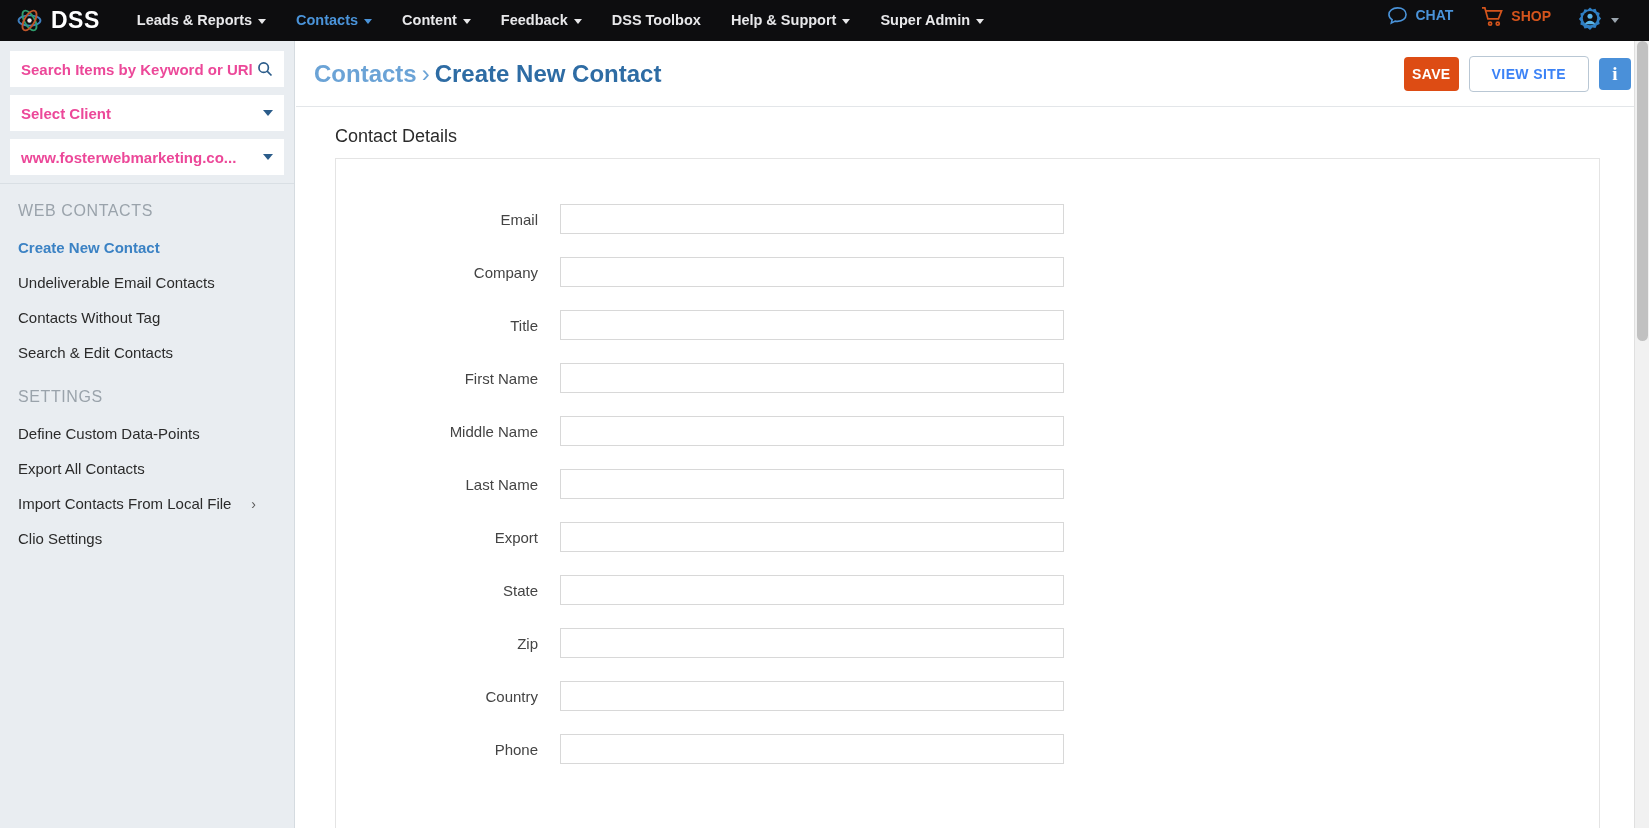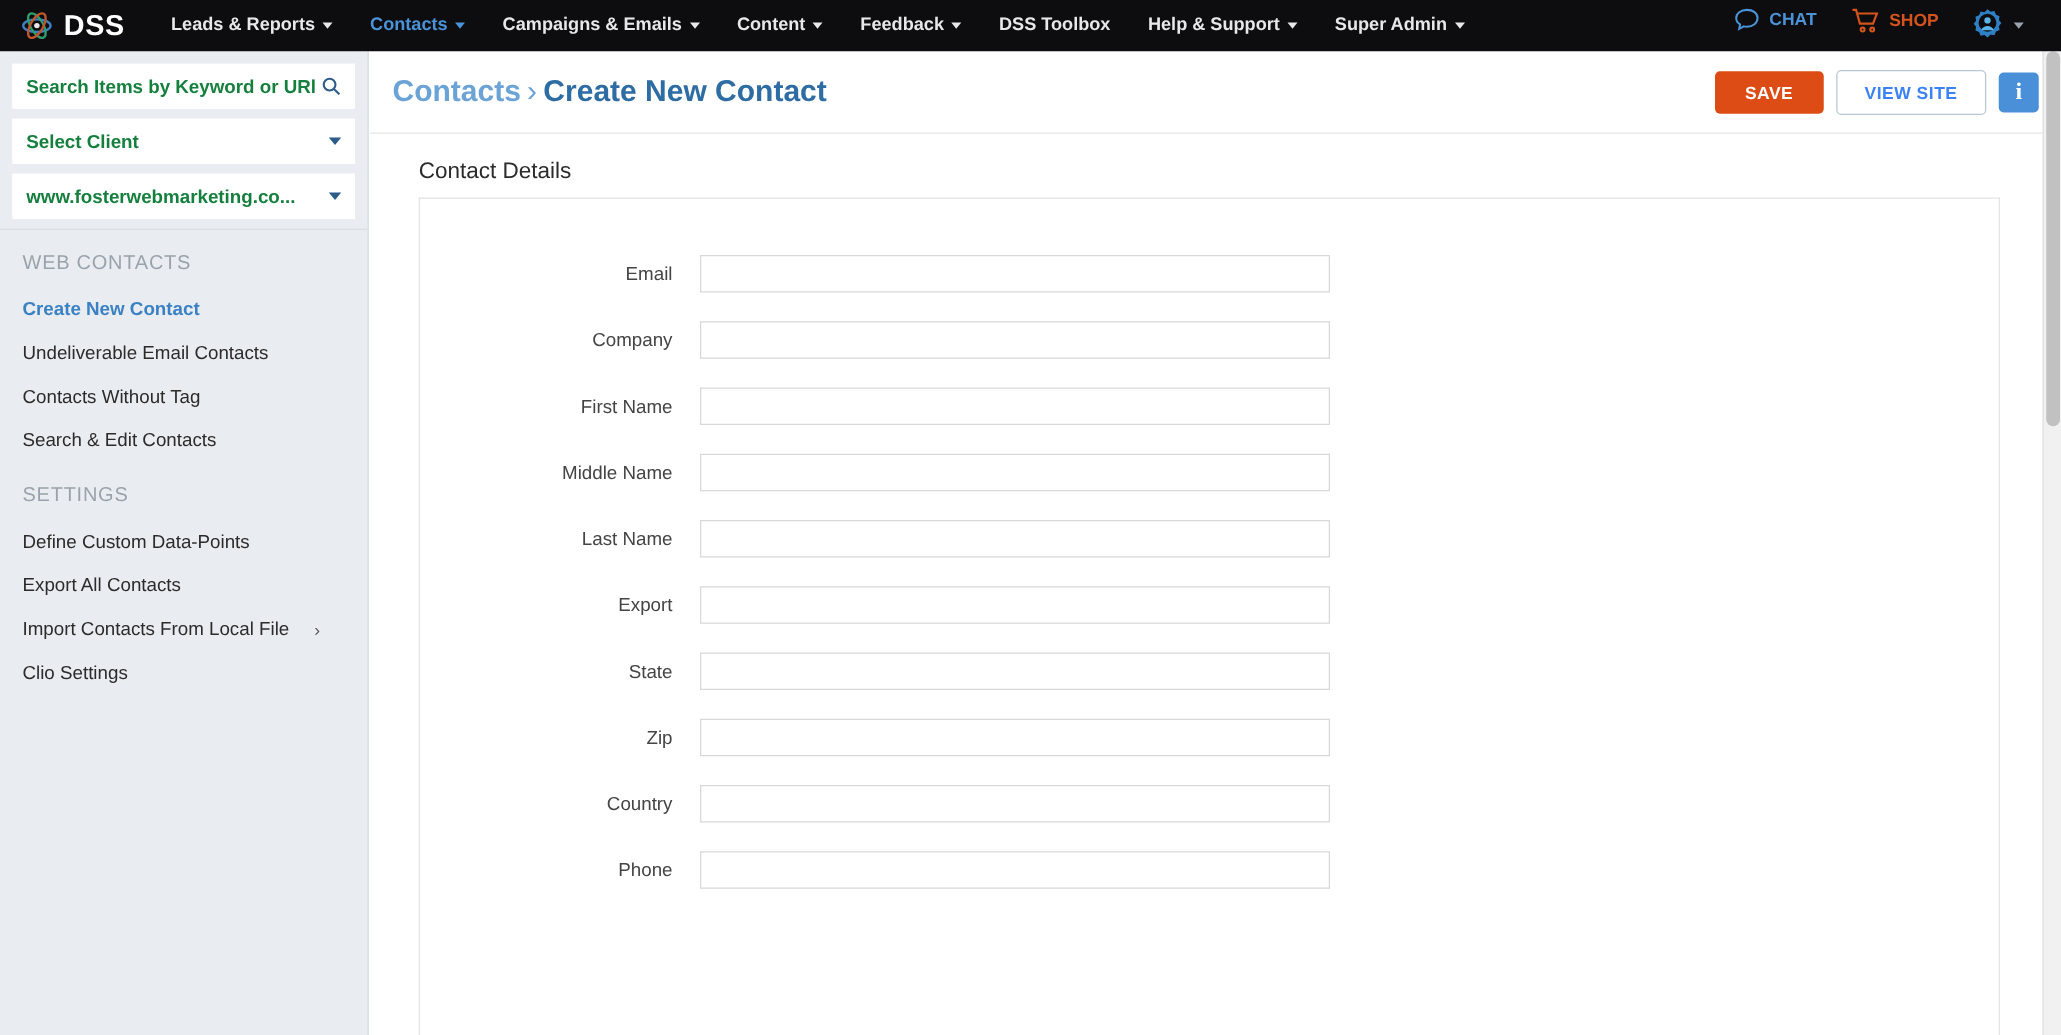--- a/index.html
+++ b/index.html
@@ -49,21 +49,21 @@
     background: #e9edf1;
     border-right: 1px solid #d5dbe0;
   }
   .sb-pad { padding: 10px 10px 0 10px; }
   .sb-field {
     background: #fff; border: 1px solid #fff;
     height: 36px; display: flex; align-items: center;
     padding: 0 10px; margin-bottom: 8px;
     cursor: text;
   }
-  .sb-field .txt { color: #15803d; font-size: 15px; font-weight: bold; flex: 1; white-space: nowrap; overflow: hidden; }
+  .sb-field .txt { color: #ec4899; font-size: 15px; font-weight: bold; flex: 1; white-space: nowrap; overflow: hidden; }
   .sb-field.select .txt { font-weight: bold; }
   .sb-field .dd-caret {
     width: 0; height: 0;
     border-left: 5px solid transparent; border-right: 5px solid transparent;
     border-top: 6px solid #2b5c8a; margin-left: 6px;
   }
   .sb-divider { height: 1px; background: #d9dfe4; margin: 8px 0 0 0; }
   .sb-head {
     color: #9aa3ab; font-size: 16px; letter-spacing: 0.6px;
     padding: 18px 0 10px 18px; text-transform: uppercase;
@@ -87,21 +87,21 @@
     display: flex; align-items: center; padding: 0 18px 0 18px;
     background: #fff;
   }
   .breadcrumb { font-size: 24px; font-weight: bold; white-space: nowrap; }
   .bc-parent { color: #6ba3d6; cursor: pointer; }
   .bc-sep { color: #6ba3d6; margin: 0 5px; font-weight: normal; }
   .bc-current { color: #2e6ca4; }
   .head-actions { margin-left: auto; display: flex; align-items: center; gap: 10px; }
   .btn-save {
     background: #dd4c14; color: #fff; font-size: 14px; font-weight: bold;
-    border: none; border-radius: 4px; padding: 9px 24px; cursor: pointer;
+    border: none; border-radius: 4px; padding: 9px 8px; cursor: pointer;
     letter-spacing: 0.4px;
   }
   .btn-viewsite {
     background: #fff; color: #3b82f6; font-size: 14px; font-weight: bold;
     border: 1px solid #b9c7d4; border-radius: 4px; padding: 9px 22px; cursor: pointer;
     letter-spacing: 0.4px;
   }
   .btn-info {
     background: #4a90d9; color: #fff; width: 32px; height: 32px;
     border: none; border-radius: 4px; cursor: pointer;
@@ -160,21 +160,20 @@
           </g>
           <circle cx="16" cy="16" r="2.6" fill="#e8e8e8"></circle>
         </svg>
       </span>
       <span class="brand-text">DSS</span>
     </div>
 
     <div class="navitems">
       <div class="navitem"><span>Leads &amp; Reports</span><i class="caret"></i></div>
       <div class="navitem active"><span>Contacts</span><i class="caret"></i></div>
-      <div class="navitem"><span>Campaigns &amp; Emails</span><i class="caret"></i></div>
       <div class="navitem"><span>Content</span><i class="caret"></i></div>
       <div class="navitem"><span>Feedback</span><i class="caret"></i></div>
       <div class="navitem"><span>DSS Toolbox</span></div>
       <div class="navitem"><span>Help &amp; Support</span><i class="caret"></i></div>
       <div class="navitem"><span>Super Admin</span><i class="caret"></i></div>
     </div>
 
     <div class="nav-right">
       <div class="chat-btn">
         <span style="margin-right:7px;display:flex;">
@@ -278,20 +277,24 @@
 
         <div class="frow">
           <div class="flabel">Email</div>
           <input class="finput" type="text" value="" style="">
         </div>
         <div class="frow">
           <div class="flabel">Company</div>
           <input class="finput" type="text" value="" style="">
         </div>
         <div class="frow">
+          <div class="flabel">Title</div>
+          <input class="finput" type="text" value="" style="">
+        </div>
+        <div class="frow">
           <div class="flabel">First Name</div>
           <input class="finput" type="text" value="" style="">
         </div>
         <div class="frow">
           <div class="flabel">Middle Name</div>
           <input class="finput" type="text" value="" style="">
         </div>
         <div class="frow">
           <div class="flabel">Last Name</div>
           <input class="finput" type="text" value="" style="">

